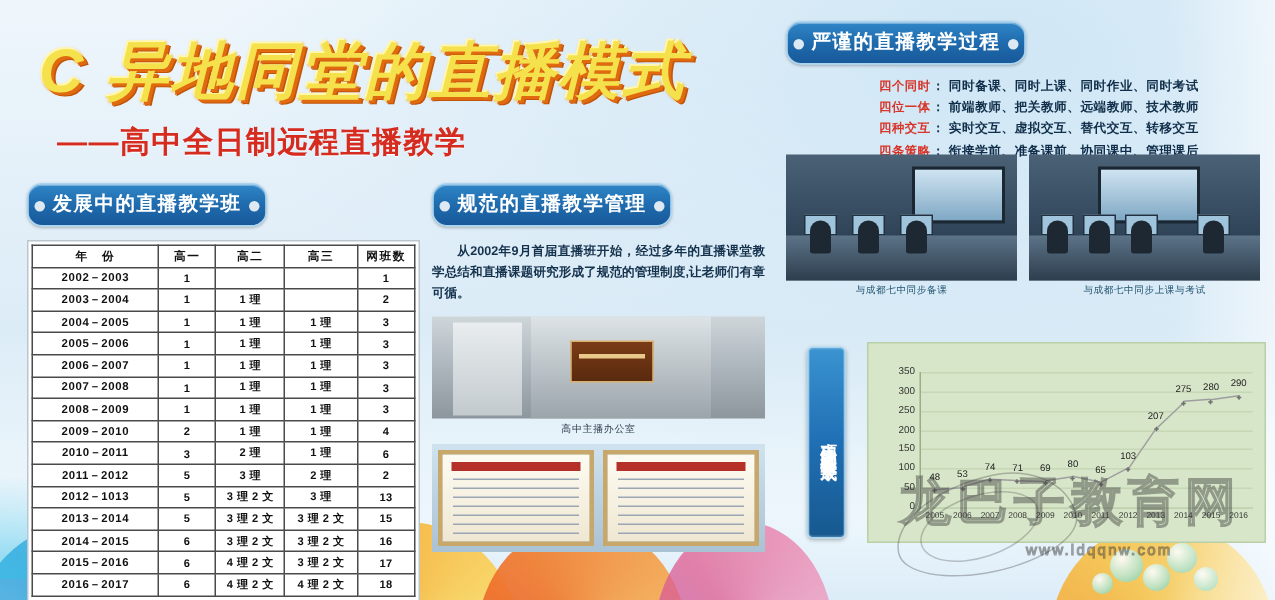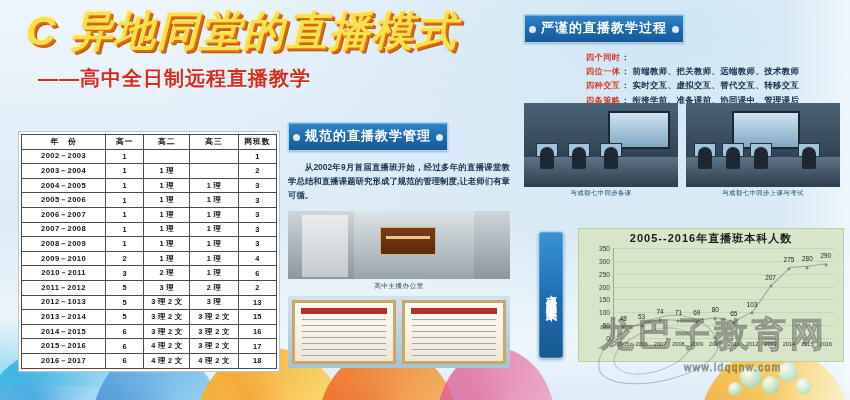--- a/index.html
+++ b/index.html
@@ -39,38 +39,38 @@
     background:linear-gradient(270deg,rgba(255,255,255,.55),rgba(255,255,255,0));
     pointer-events:none;
   }
   .corner-leaf{
     position:absolute;left:0;bottom:14px;width:120px;height:70px;
     background:radial-gradient(ellipse at 0% 100%,#35c0e8 0%,rgba(53,192,232,0) 70%);
     opacity:.55;
   }
 
   
-  .title-wrap{position:absolute;left:26px;top:10px;width:500px;}
+  .title-wrap{position:absolute;left:26px;top:26px;width:500px;}
   .main-title{
     font-size:41px;font-weight:bold;font-style:italic;letter-spacing:2px;
     color:#f5e14c;
     text-shadow:
       2px 2px 0 #e06a10, 3px 3px 0 #c2540a,
       -1px -1px 0 #fff6b0, 0 0 2px #f09a20;
     line-height:1.05;white-space:nowrap;
   }
   .sub-title{
     margin-top:12px;margin-left:12px;
     font-size:20px;font-weight:bold;color:#d62b1f;letter-spacing:1px;
     text-shadow:0 1px 0 rgba(255,255,255,.85);
   }
 
   
   .pill{
-    display:inline-block;padding:4px 16px 5px 16px;border-radius:0;
+    display:inline-block;padding:4px 16px 5px 16px;border-radius:10px;
     background:linear-gradient(180deg,#2f86c8 0%,#1f6cae 48%,#18599a 100%);
     color:#ffffff;font-size:13px;font-weight:bold;letter-spacing:1px;
     border:1px solid #a8d4ef;
     box-shadow:0 1px 2px rgba(0,0,0,.25), inset 0 1px 0 rgba(255,255,255,.35);
     position:relative;
   }
   .pill::before, .pill::after{
     content:"";position:absolute;top:50%;width:7px;height:7px;margin-top:-3px;
     border-radius:50%;background:#ffffff;opacity:.85;
   }
@@ -223,20 +223,21 @@
   </div>
   <div class="corner-leaf"></div>
   <div class="side-glow"></div>
 
   <div class="title-wrap">
     <div class="main-title">C 异地同堂的直播模式</div>
     <div class="sub-title">——高中全日制远程直播教学</div>
   </div>
 
   <div class="panel-left">
+    <div class="pill">发展中的直播教学班</div>
     <div class="tbl-wrap">
       <table class="data">
         <colgroup>
             <col class="c1">
             <col class="c2">
             <col class="c3">
             <col class="c4">
             <col class="c5">
           </colgroup>
         <thead>
@@ -395,20 +396,21 @@
       </div>
     </div>
   </div>
 
   <div class="panel-proc">
     <div class="pill">严谨的直播教学过程</div>
     <div class="proc-lines">
         <div class="proc-row">
           <span class="proc-key">四个同时</span>
           <span class="proc-colon">：</span>
+          <span class="proc-val">同时备课、同时上课、同时作业、同时考试</span>
         </div>
         <div class="proc-row">
           <span class="proc-key">四位一体</span>
           <span class="proc-colon">：</span>
           <span class="proc-val">前端教师、把关教师、远端教师、技术教师</span>
         </div>
         <div class="proc-row">
           <span class="proc-key">四种交互</span>
           <span class="proc-colon">：</span>
           <span class="proc-val">实时交互、虚拟交互、替代交互、转移交互</span>
@@ -446,21 +448,20 @@
     </div>
   </div>
   <div class="cap-right">
     <div class="c">与成都七中同步备课</div>
     <div class="c">与成都七中同步上课与考试</div>
   </div>
 
   <div class="vlabel">丰硕的直播教学成果</div>
 
   <div class="chart-box">
-    <div class="chart-title">2005--2016年直播班本科人数</div>
     <div class="plot">
         <div class="gl" style="top: 90px;"></div>
         <div class="ytick" style="top: 90px;">0</div>
         <div class="gl" style="top: 77.1429px;"></div>
         <div class="ytick" style="top: 77.1429px;">50</div>
         <div class="gl" style="top: 64.2857px;"></div>
         <div class="ytick" style="top: 64.2857px;">100</div>
         <div class="gl" style="top: 51.4286px;"></div>
         <div class="ytick" style="top: 51.4286px;">150</div>
         <div class="gl" style="top: 38.5714px;"></div>

